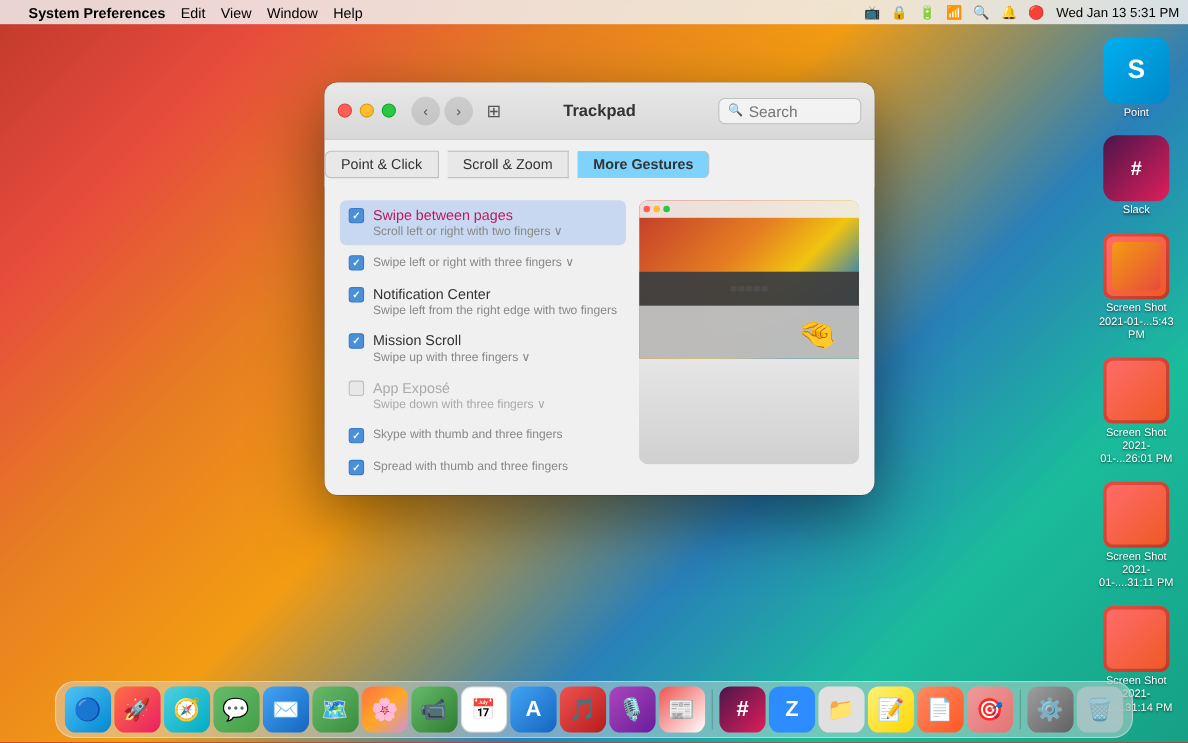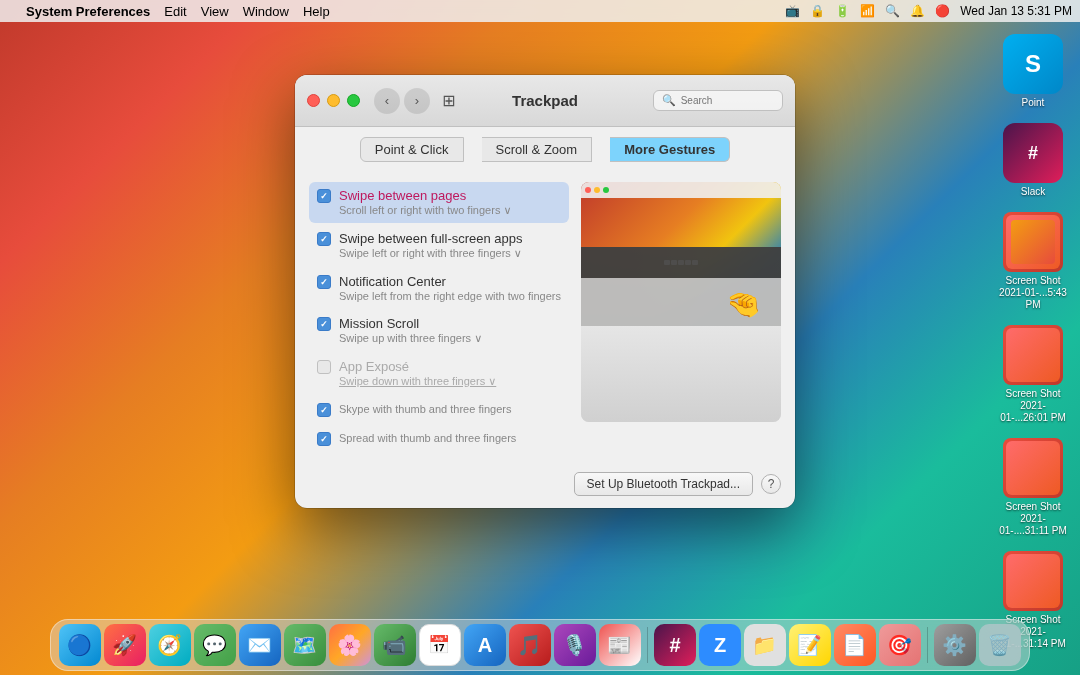--- a/index.html
+++ b/index.html
@@ -214,30 +214,30 @@
       border-radius: 6px;
       padding: 3px 8px;
       gap: 5px;
       width: 130px;
     }
     .search-icon-sm { font-size: 11px; color: #999; }
     .search-input-field {
       background: transparent;
       border: none;
       outline: none;
-      font-size: 10px;
+      font-size: 14px;
       color: #333;
       width: 90px;
     }
 
     
     .tabs {
       display: flex;
-      justify-content: center;
-      gap: 18px;
+      justify-content: flex-start;
+      gap: 8px;
       padding: 10px 0 8px 0;
       background: #f0f0f0;
     }
     .tab {
       padding: 4px 14px;
       font-size: 13px;
       color: #333;
       cursor: pointer;
       border: 1px solid #c0c0c0;
       background: #e8e8e8;
@@ -306,21 +306,21 @@
     .gesture-title {
       font-size: 13px;
       color: #333;
       font-weight: 400;
     }
     .gesture-desc {
       font-size: 11px;
       color: #888;
       margin-top: 1px;
     }
-    .gesture-desc.muted { color: #aaa; text-decoration: underline; }
+    .gesture-desc.muted { color: #aaa; }
 
     
     .gesture-preview {
       width: 200px;
       height: 240px;
       border-radius: 8px;
       overflow: hidden;
       flex-shrink: 0;
       background: #ddd;
       position: relative;
@@ -543,21 +543,20 @@
           <div class="gesture-title">Swipe between pages</div>
           <div class="gesture-desc">Scroll left or right with two fingers ∨</div>
         </div>
       </div>
 
       <div class="gesture-item">
         <div class="checkbox">
           <span class="checkbox-mark">✓</span>
         </div>
         <div class="gesture-text">
-          <div class="gesture-title">Swipe between full-screen apps</div>
           <div class="gesture-desc">Swipe left or right with three fingers ∨</div>
         </div>
       </div>
 
       <div class="gesture-item">
         <div class="checkbox">
           <span class="checkbox-mark">✓</span>
         </div>
         <div class="gesture-text">
           <div class="gesture-title">Notification Center</div>
@@ -626,24 +625,20 @@
             </div>
             <div style="flex:1;background:rgba(190,190,190,0.9);display:flex;align-items:center;justify-content:center;position:relative;">
               <span style="font-size:28px;position:absolute;right:20px;bottom:5px;">🤏</span>
             </div>
           </div>
         </div>
       </div>
     </div>
   </div>
 
-  <div class="window-footer">
-    <button class="btn-bluetooth">Set Up Bluetooth Trackpad...</button>
-    <div class="btn-help">?</div>
-  </div>
 </div>
 
 <div class="dock">
   <div class="dock-icon dock-finder">
     <span style="font-size:20px;">🔵</span>
   </div>
   <div class="dock-icon dock-launchpad">
     <span style="font-size:20px;">🚀</span>
   </div>
   <div class="dock-icon dock-safari">

